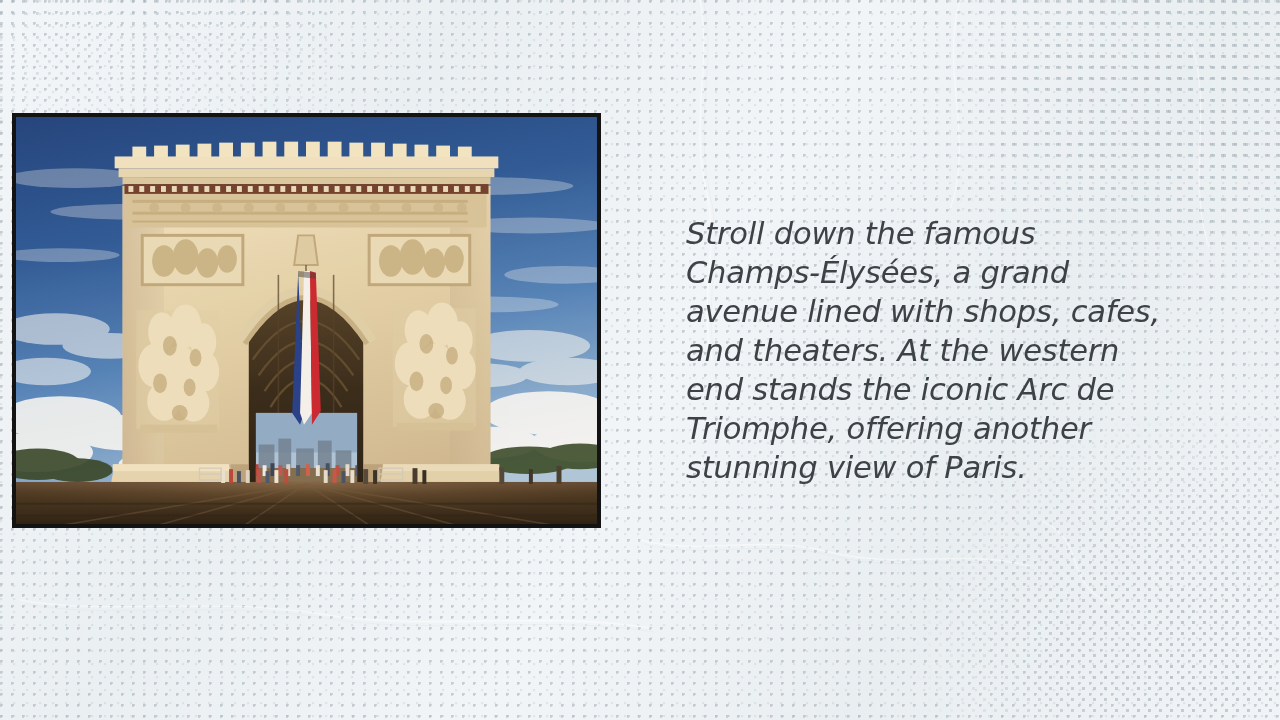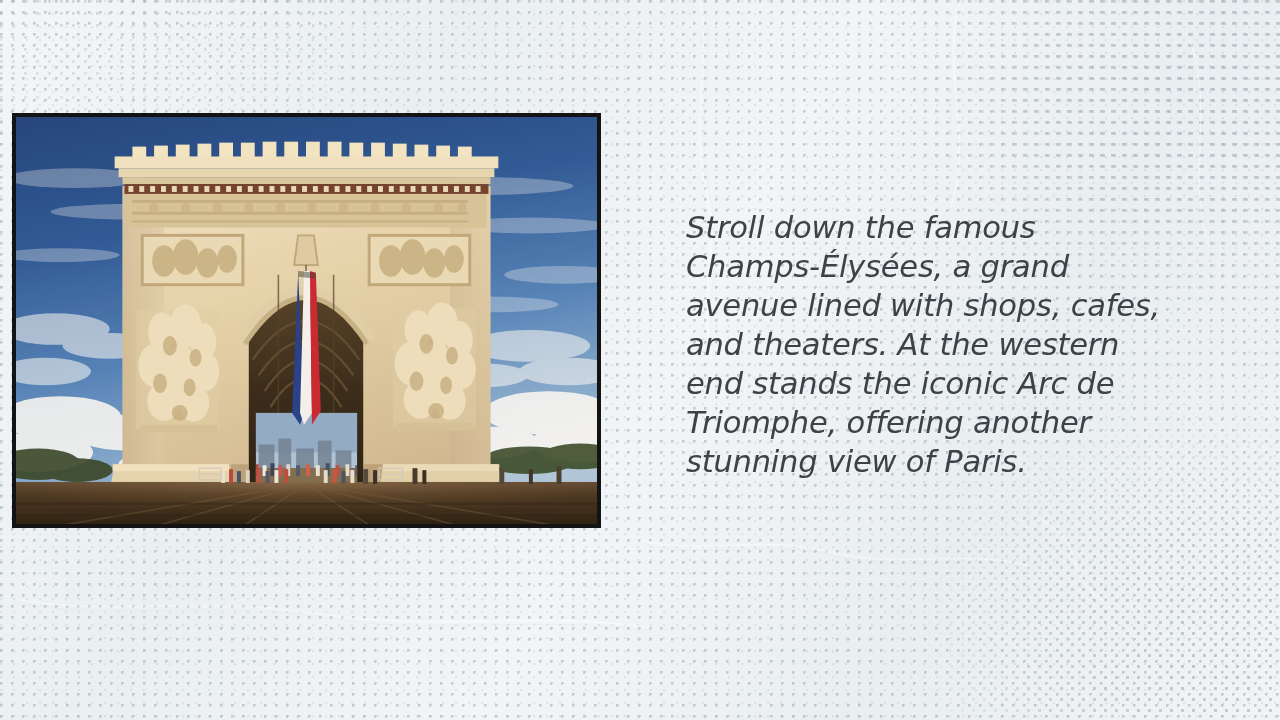--- a/index.html
+++ b/index.html
@@ -56,21 +56,21 @@
   #photo-frame {
     position:absolute; left:12px; top:113px; width:589px; height:415px;
     border:4px solid #131313;
     background:#0b0b0b;
     overflow:hidden;
   }
   #photo { position:absolute; inset:0; }
 
   
   #caption-block {
-    position:absolute; left:686px; top:208px; width:505px;
+    position:absolute; left:686px; top:214px; width:505px;
   }
   #caption-text {
     font-family:"DejaVu Sans", sans-serif;
     font-style:italic;
     font-weight:300;
     font-size:30.5px;
     line-height:39px;
     color:#3d4246;
     letter-spacing:-0.2px;
     white-space:pre-line;

